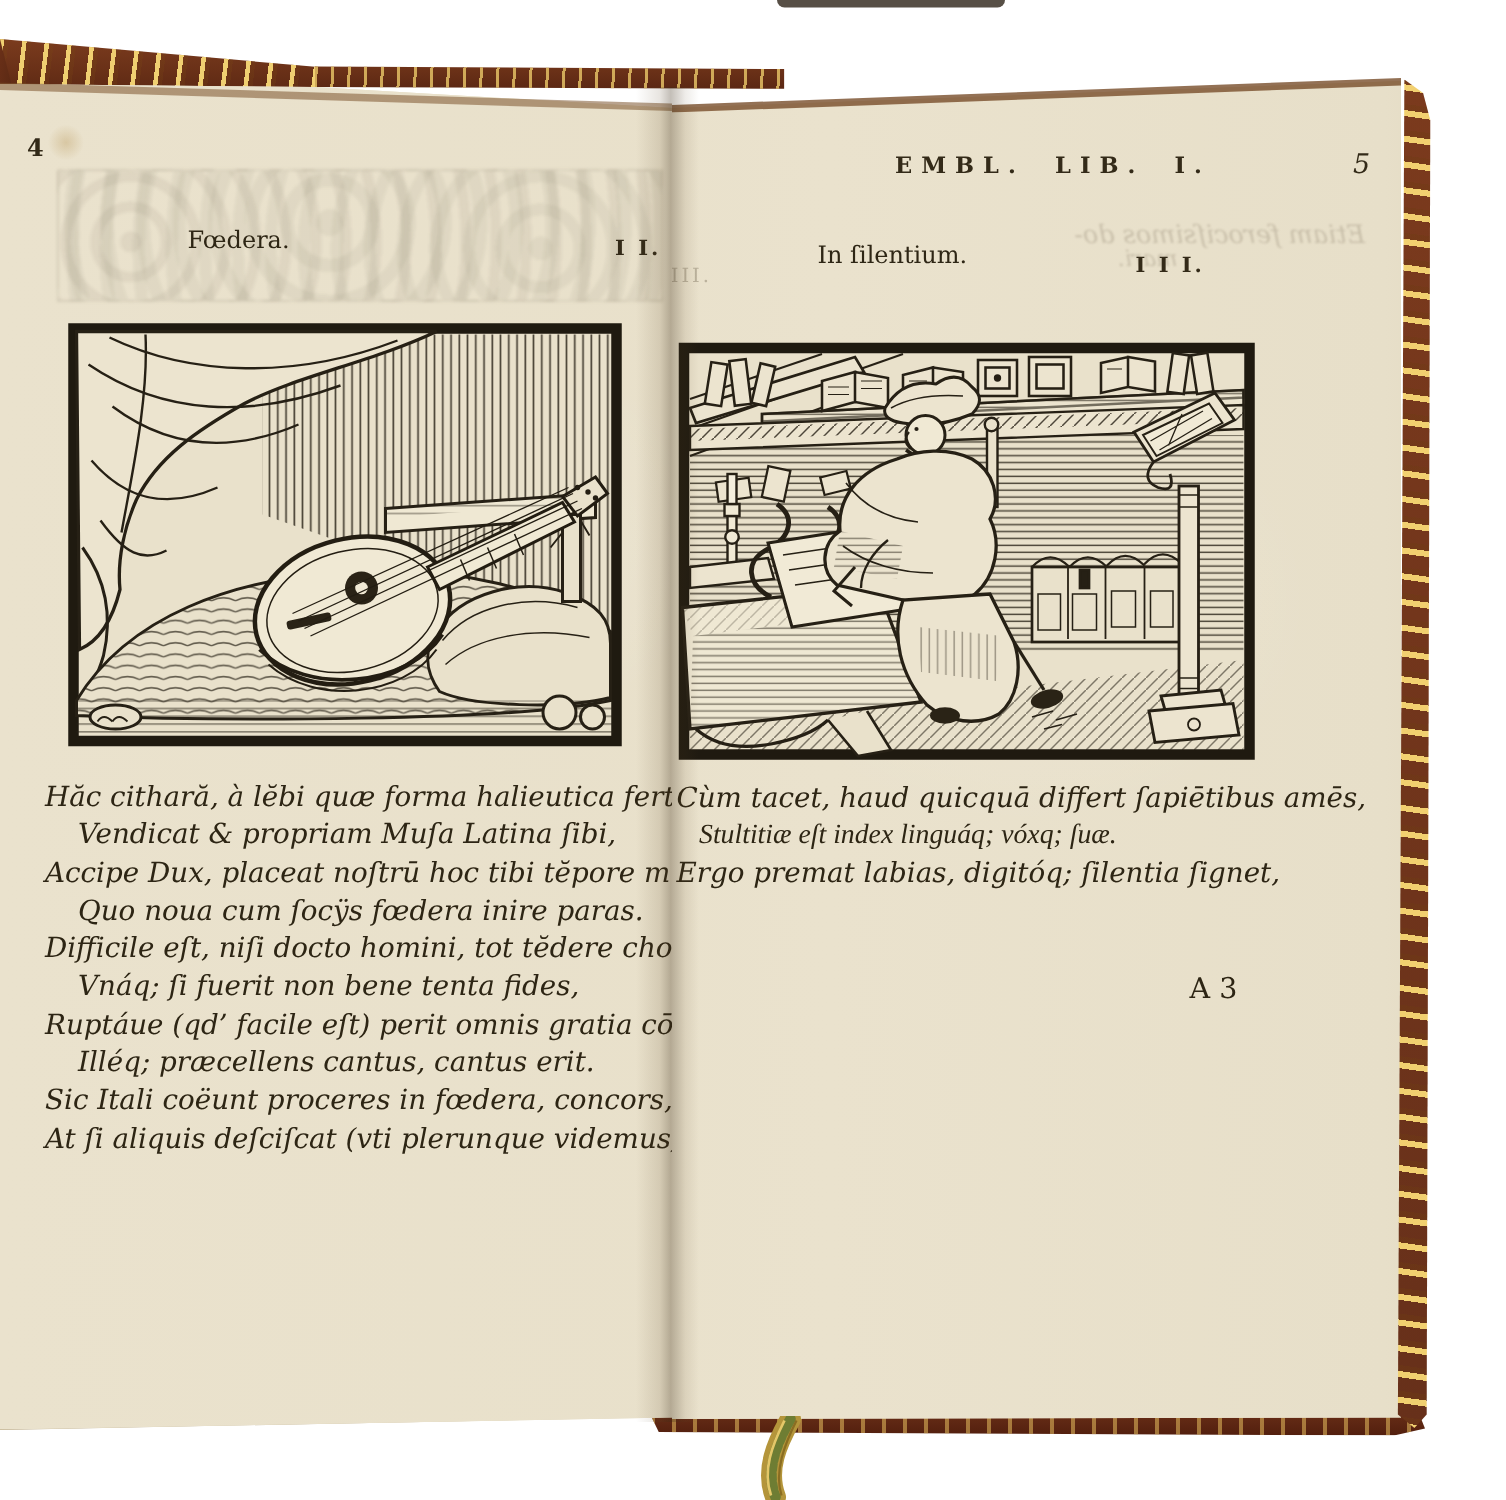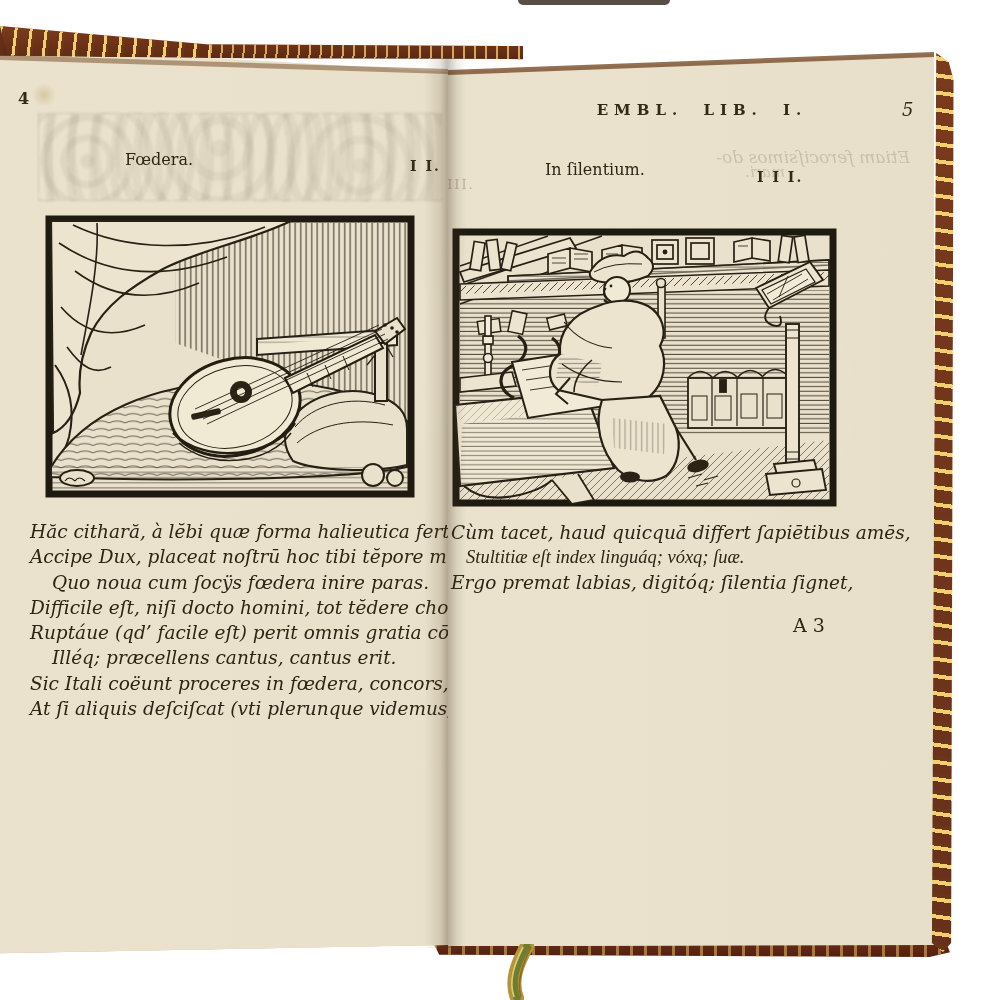--- a/index.html
+++ b/index.html
@@ -173,23 +173,25 @@
         <polygon points="6,252 364,252 364,277 6,277" fill="url(#wlh)" opacity=".55"></polygon>
         <ellipse cx="32" cy="263" rx="17" ry="8" fill="#e9e1cb" stroke="#262015" stroke-width="2"></ellipse>
         <path d="M20,266 Q24,260 30,266 M30,266 Q34,260 40,266" stroke="#262015" stroke-width="1.2" fill="none"></path>
         <circle cx="328" cy="260" r="11" fill="#e9e1cb" stroke="#262015" stroke-width="2"></circle>
         <circle cx="350" cy="263" r="8" fill="#e9e1cb" stroke="#262015" stroke-width="2"></circle>
       </g>
     </svg>
 
     <div class="abs poem" style="left:30px;top:519px;">
       <div>Hăc cithară, à lĕbi quæ forma halieutica fertur,</div>
+      <div class="ind">Vendicat &amp; propriam Muſa Latina ſibi,</div>
       <div>Accipe Dux, placeat noſtrū hoc tibi tĕpore munus,</div>
       <div class="ind">Quo noua cum ſocÿs fœdera inire paras.</div>
       <div>Difficile eſt, niſi docto homini, tot tĕdere chordas:</div>
+      <div class="ind">Vnáq; ſi fuerit non bene tenta fides,</div>
       <div>Ruptáue (qd’ facile eſt) perit omnis gratia cōcha,</div>
       <div class="ind">Illéq; præcellens cantus, cantus erit.</div>
       <div>Sic Itali coëunt proceres in fœdera, concors,</div>
       <div>At ſi aliquis deſciſcat (vti plerunque videmus)</div>
     </div>
   </div>
 
   <div class="abs page-right">
 
     <div class="abs running-header" style="left:572px;top:101px;width:260px;word-spacing:9px;">EMBL. LIB. I.</div>
@@ -314,21 +316,21 @@
         <ellipse cx="246" cy="238" rx="11" ry="6" fill="#2a2316" transform="rotate(-14 246 238)"></ellipse>
       </g>
       <path d="M236,250 l14,-4 M252,252 l14,-4 M244,258 l12,-3" stroke="#262015" stroke-width="1.1"></path>
     </svg>
 
     <div class="abs poem poem-right" style="left:451px;top:520px;">
       <div>Cùm tacet, haud quicquā differt ſapiētibus amēs,</div>
       <div class="ind">Stultitiæ eſt index linguáq; vóxq; ſuæ.</div>
       <div>Ergo premat labias, digitóq; ſilentia ſignet,</div>
     </div>
-    <div class="abs signature" style="left:793px;top:614px;">A 3</div>
+    <div class="abs signature" style="left:793px;top:648px;">A 3</div>
   </div>
 
   <div class="abs page-top-line-left"></div>
   <div class="abs page-top-line-right"></div>
   <div class="abs gutter-shadow"></div>
 
   <div class="abs fore-edge-gilt"></div>
 
   <svg class="abs ribbon" viewBox="0 0 60 56">
     <path d="M27,2 C18,18 10,36 17,54" stroke="#b4953b" stroke-width="14" fill="none" stroke-linecap="round"></path>

